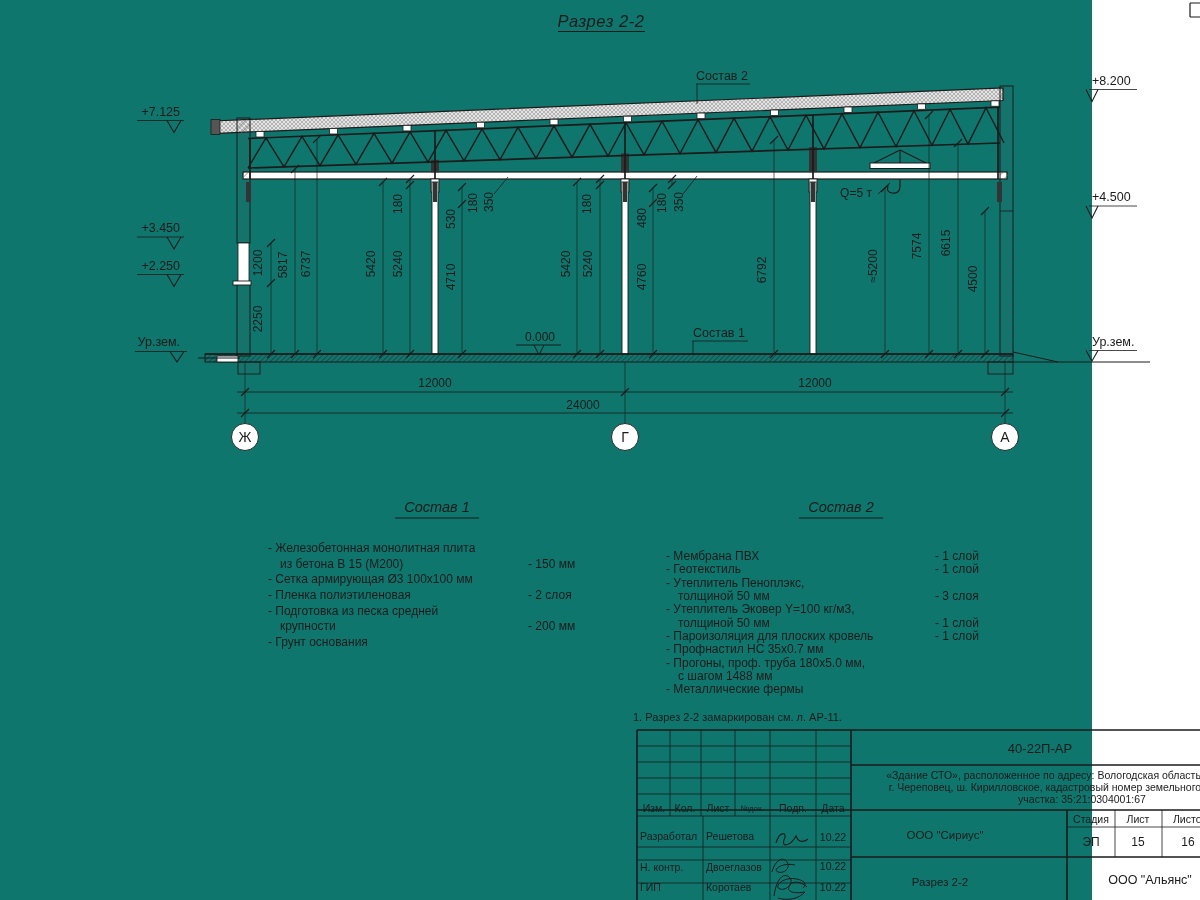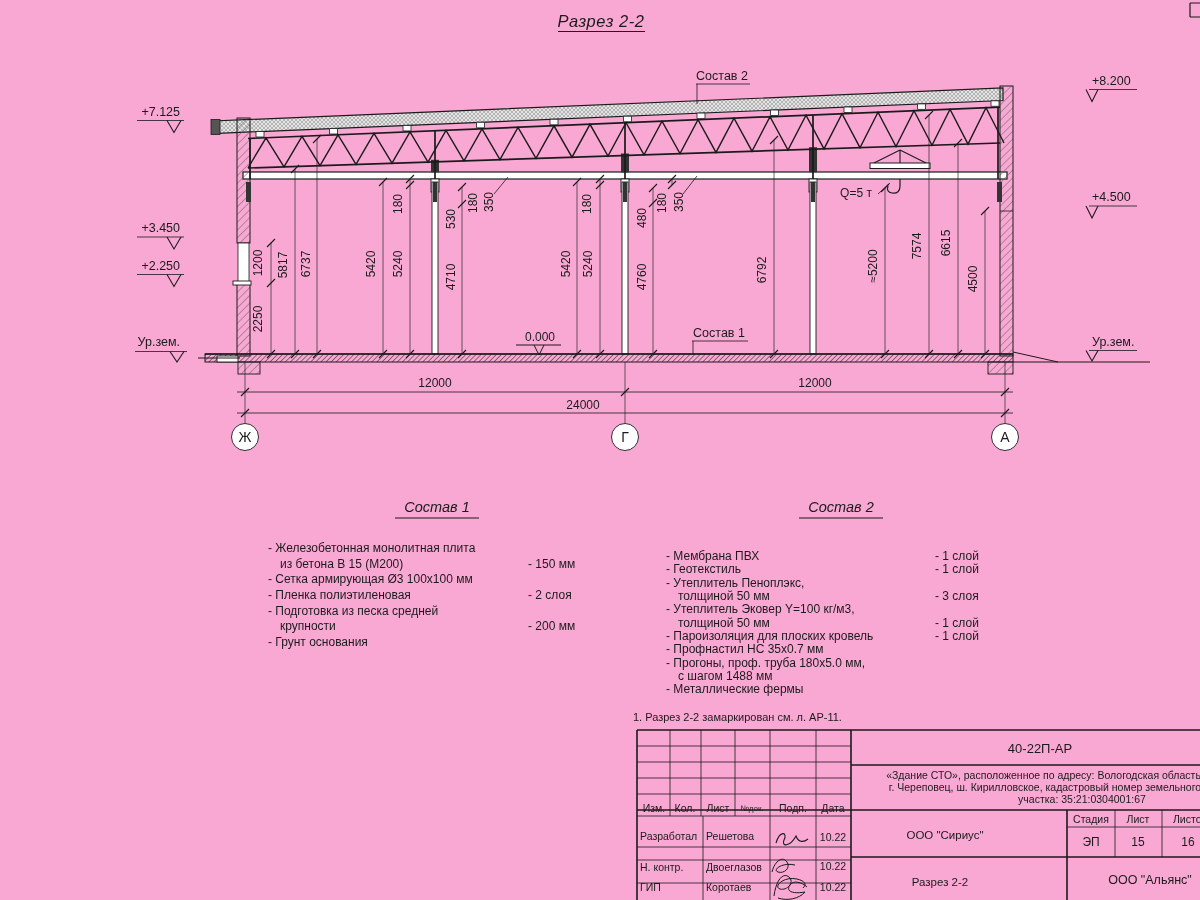--- a/index.html
+++ b/index.html
@@ -1,16 +1,16 @@
 <!DOCTYPE html>
 <html><head>
 <meta charset="utf-8">
 <style>
   html,body{margin:0;padding:0;background:#fff;width:1200px;height:900px;overflow:hidden}
-  #sheet{position:relative;width:1200px;height:900px;background:#f9a8d4}
+  #sheet{position:relative;width:1092px;height:900px;background:#0f766e}
   svg{display:block}
   svg text{font-family:"Liberation Sans",sans-serif;fill:#1b1b1b}
   .ttl{font-size:16.5px;font-style:italic;text-anchor:middle;letter-spacing:.5px}
   .sost-h{font-size:14.5px;font-style:italic;text-anchor:middle}
   .dim{font-size:12px;text-anchor:middle}
   .elev{font-size:12.5px}
   .el{text-anchor:end}
   .er{text-anchor:start}
   .callout{font-size:12.5px;text-anchor:middle}
   .axis{font-size:14px;text-anchor:middle}

